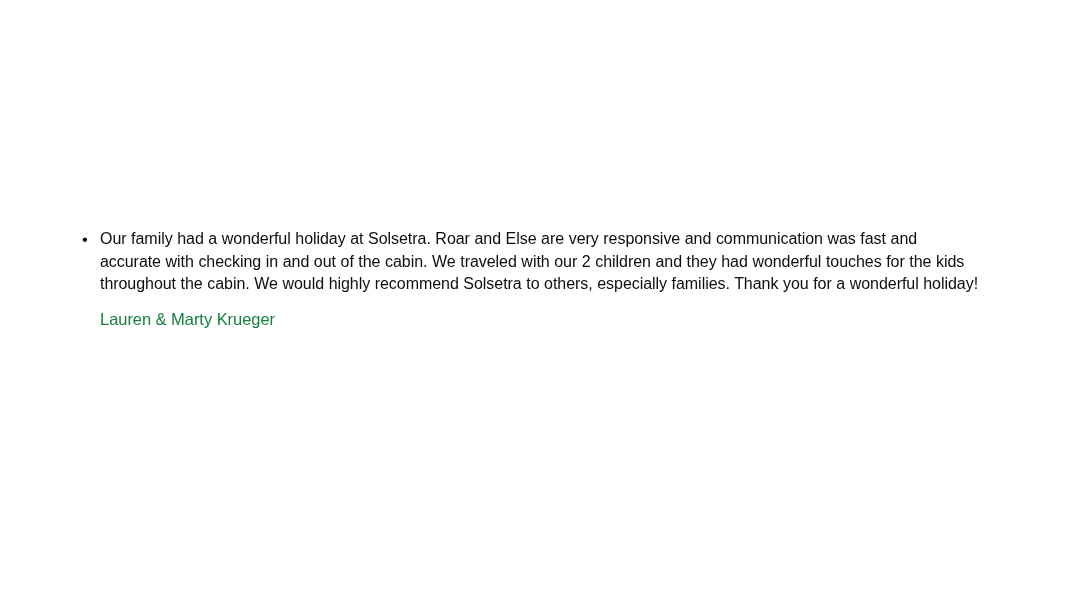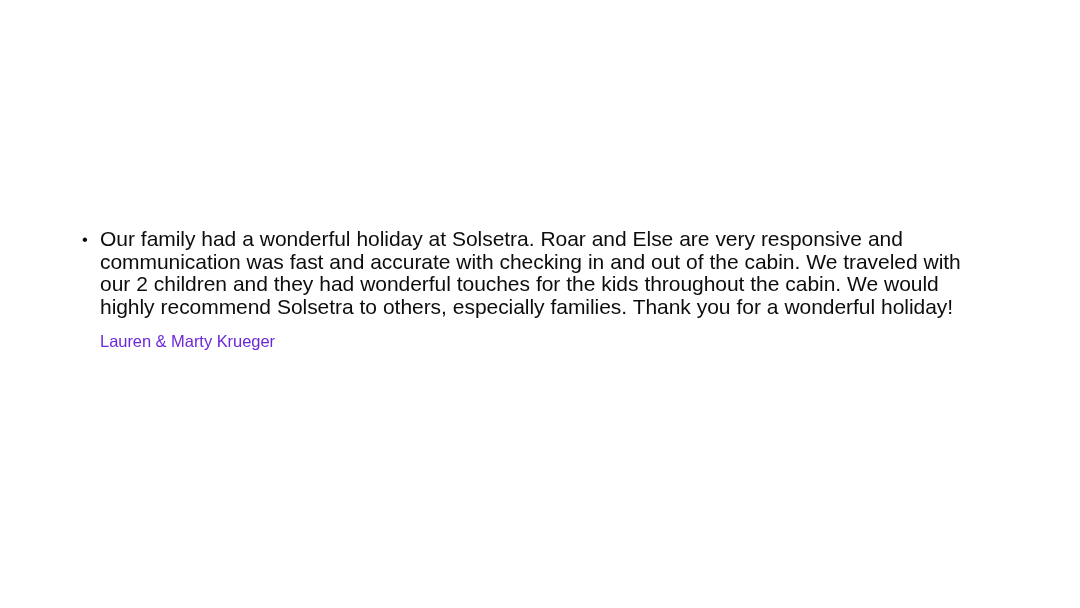--- a/index.html
+++ b/index.html
@@ -33,35 +33,35 @@
   .bullet-marker {
     flex: 0 0 auto;
     width: 18px;
     font-size: 16.5px;
     line-height: 22.5px;
     color: #0d0d0d;
     text-align: left;
   }
   .bullet-text {
     flex: 1 1 auto;
-    font-size: 21px;
+    font-size: 16px;
     line-height: 22.5px;
     color: #0d0d0d;
     letter-spacing: -0.05px;
     text-align: left;
     word-spacing: 0.2px;
   }
   .signature-row {
     margin-top: 12px;
     padding-left: 18px;
   }
   .signature {
     font-size: 16.5px;
     line-height: 22.5px;
-    color: #6d28d9;
+    color: #15803d;
     letter-spacing: -0.05px;
   }
 </style>
 </head>
 <body>
 
 <div class="slide">
 
   <div class="content-block">
 

